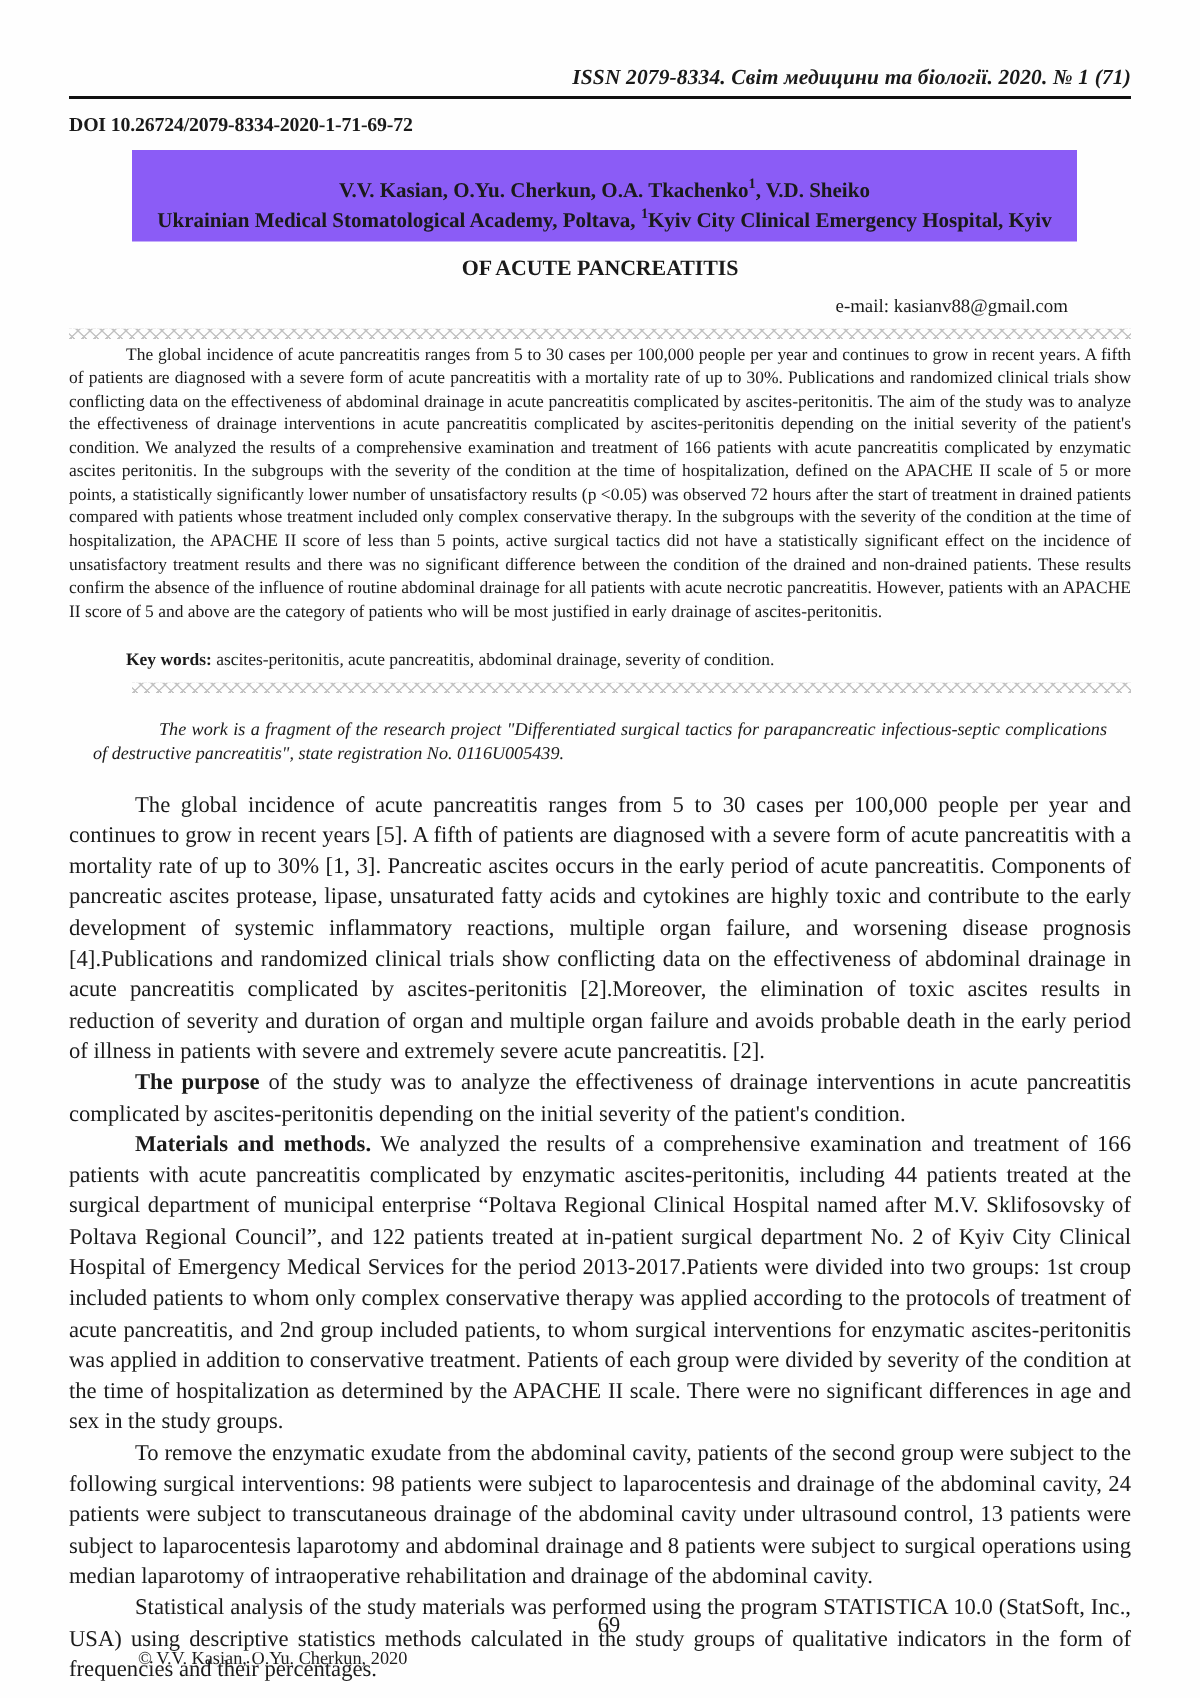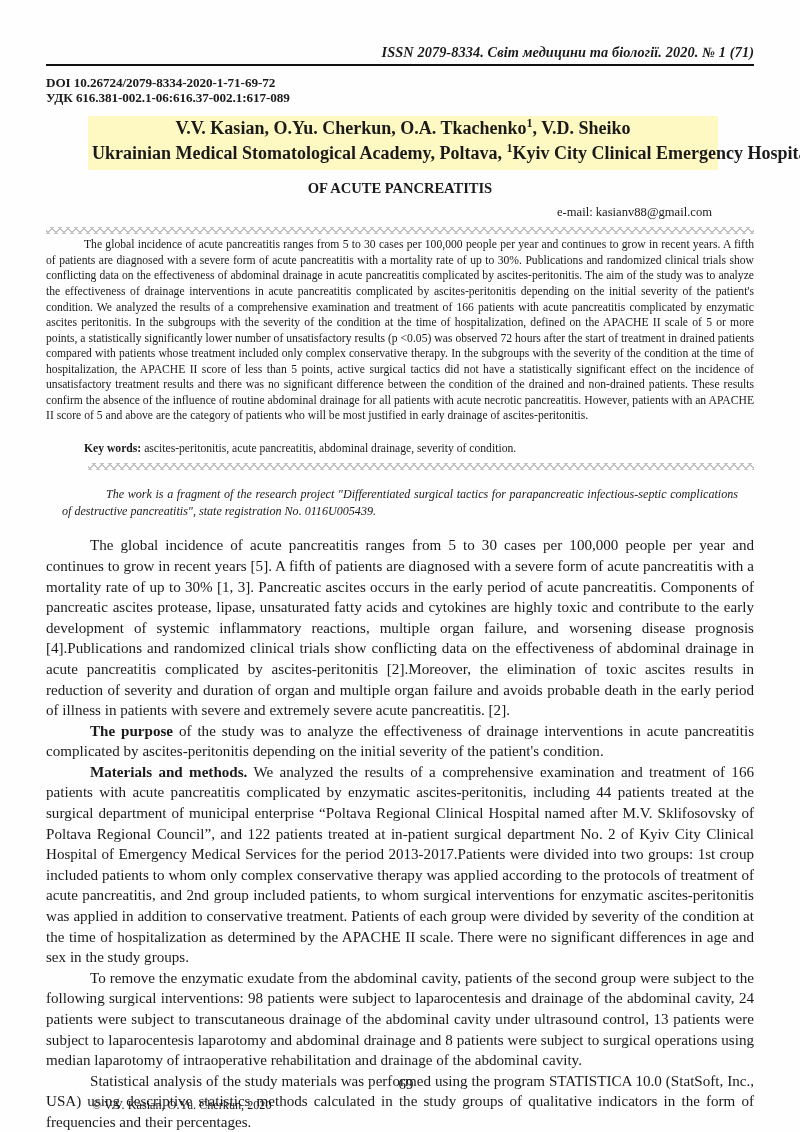--- a/index.html
+++ b/index.html
@@ -52,26 +52,26 @@
     line-height: 1.17;
     letter-spacing: -0.1px;
   }
   .ids div { white-space: nowrap; }
 
   
   .author-band {
     margin-top: 10px;
     margin-left: 42px;
     margin-right: 36px;
-    background: #fef9c3;
+    background: #8b5cf6;
     text-align: center;
     font-weight: bold;
-    font-size: 18px;
+    font-size: 14px;
     line-height: 1.42;
-    padding: 0 4px 3px 4px;
+    padding: 18px 4px 3px 4px;
   }
   .author-band .line { white-space: nowrap; }
   sup { font-size: 0.68em; vertical-align: super; line-height: 0; }
 
   
   .article-title {
     margin-top: 9px;
     text-align: center;
     font-weight: bold;
     font-size: 14.6px;
@@ -157,21 +157,20 @@
 <body>
 
 <div class="page">
   <div class="content">
 
     <div class="running-head">ISSN 2079-8334. Світ медицини та біології. 2020. № 1 (71)</div>
     <div class="head-rule"></div>
 
     <div class="ids">
       <div>DOI 10.26724/2079-8334-2020-1-71-69-72</div>
-      <div>УДК 616.381-002.1-06:616.37-002.1:617-089</div>
     </div>
 
     <div class="author-band">
       <div class="line"><span>V.V. Kasian, O.Yu. Cherkun, O.A. Tkachenko</span><sup>1</sup><span>, V.D. Sheiko</span></div>
       <div class="line"><span>Ukrainian Medical Stomatological Academy, Poltava, </span><sup>1</sup><span>Kyiv City Clinical Emergency Hospital, Kyiv</span></div>
     </div>
 
     <div class="article-title">
       <div>OF ACUTE PANCREATITIS</div>
     </div>

